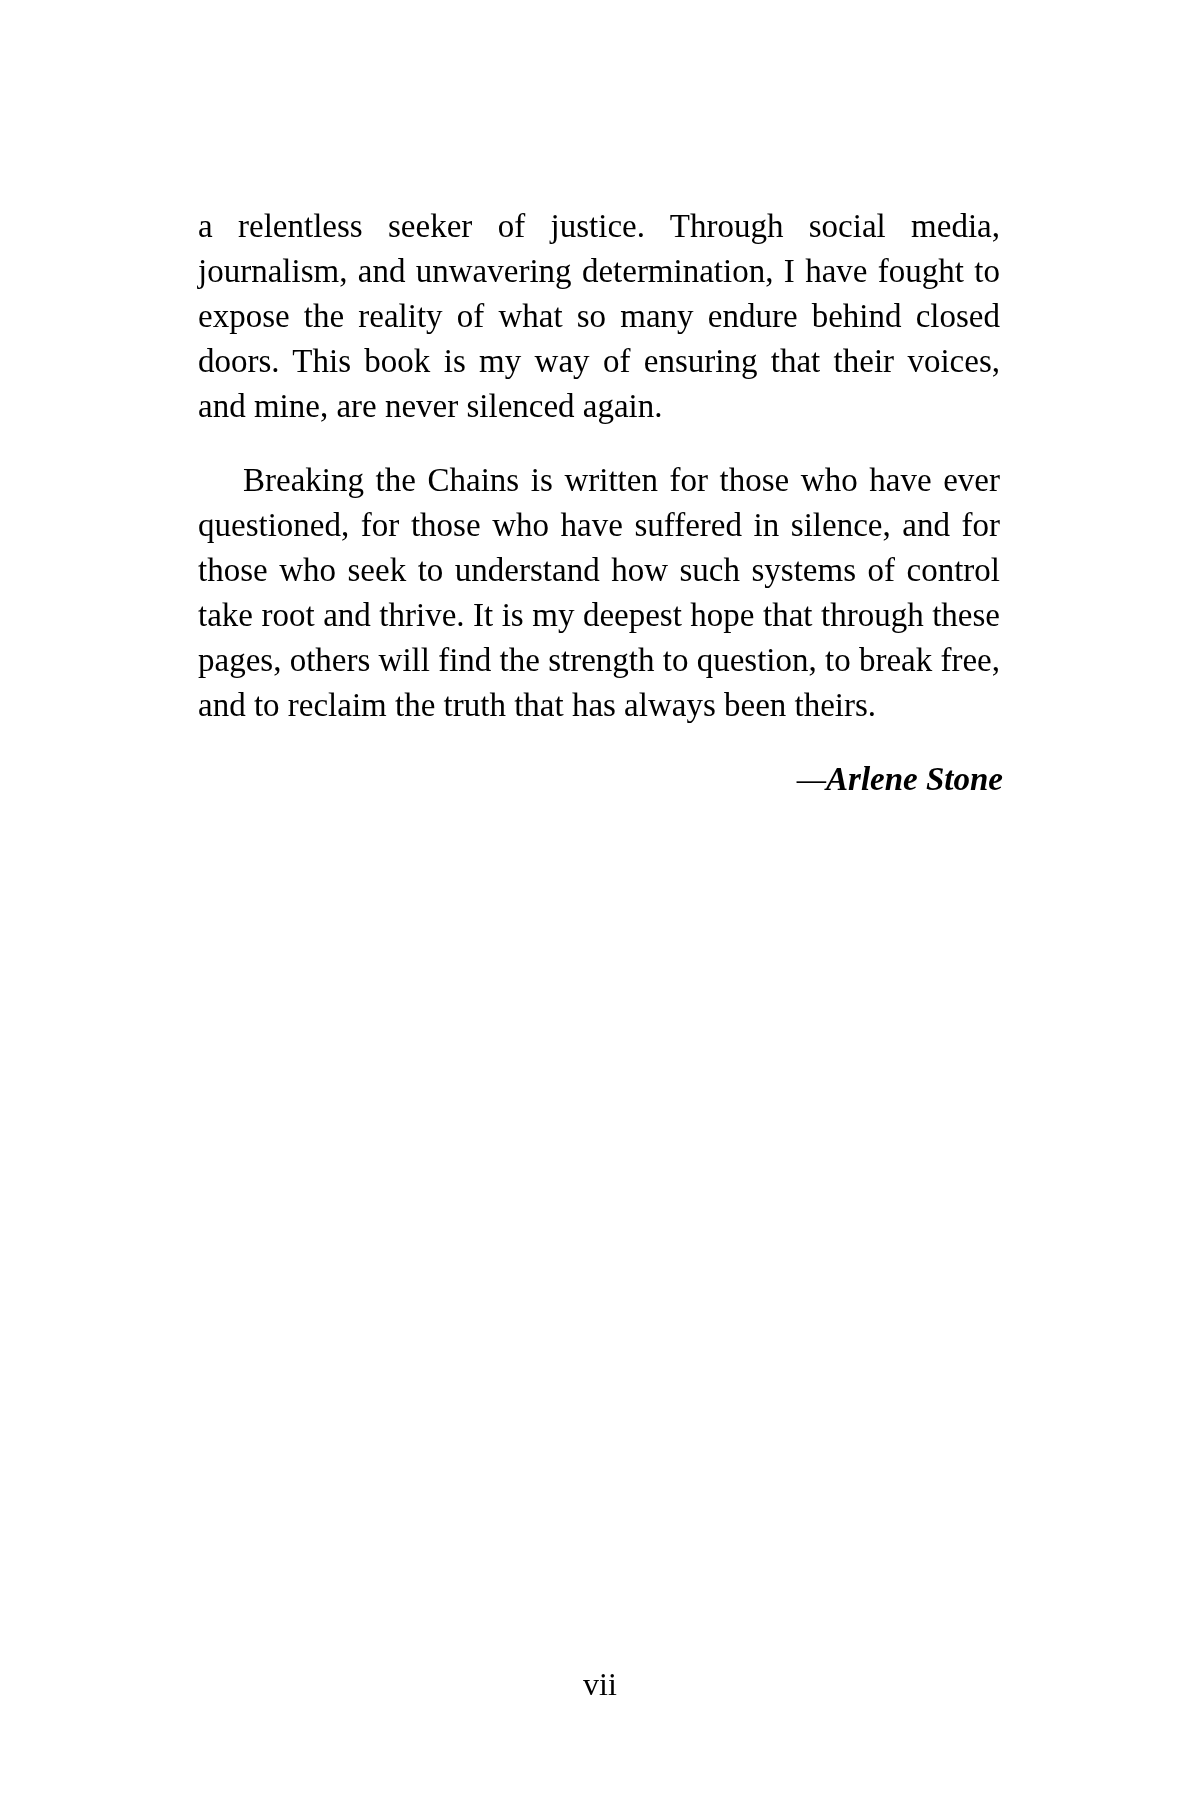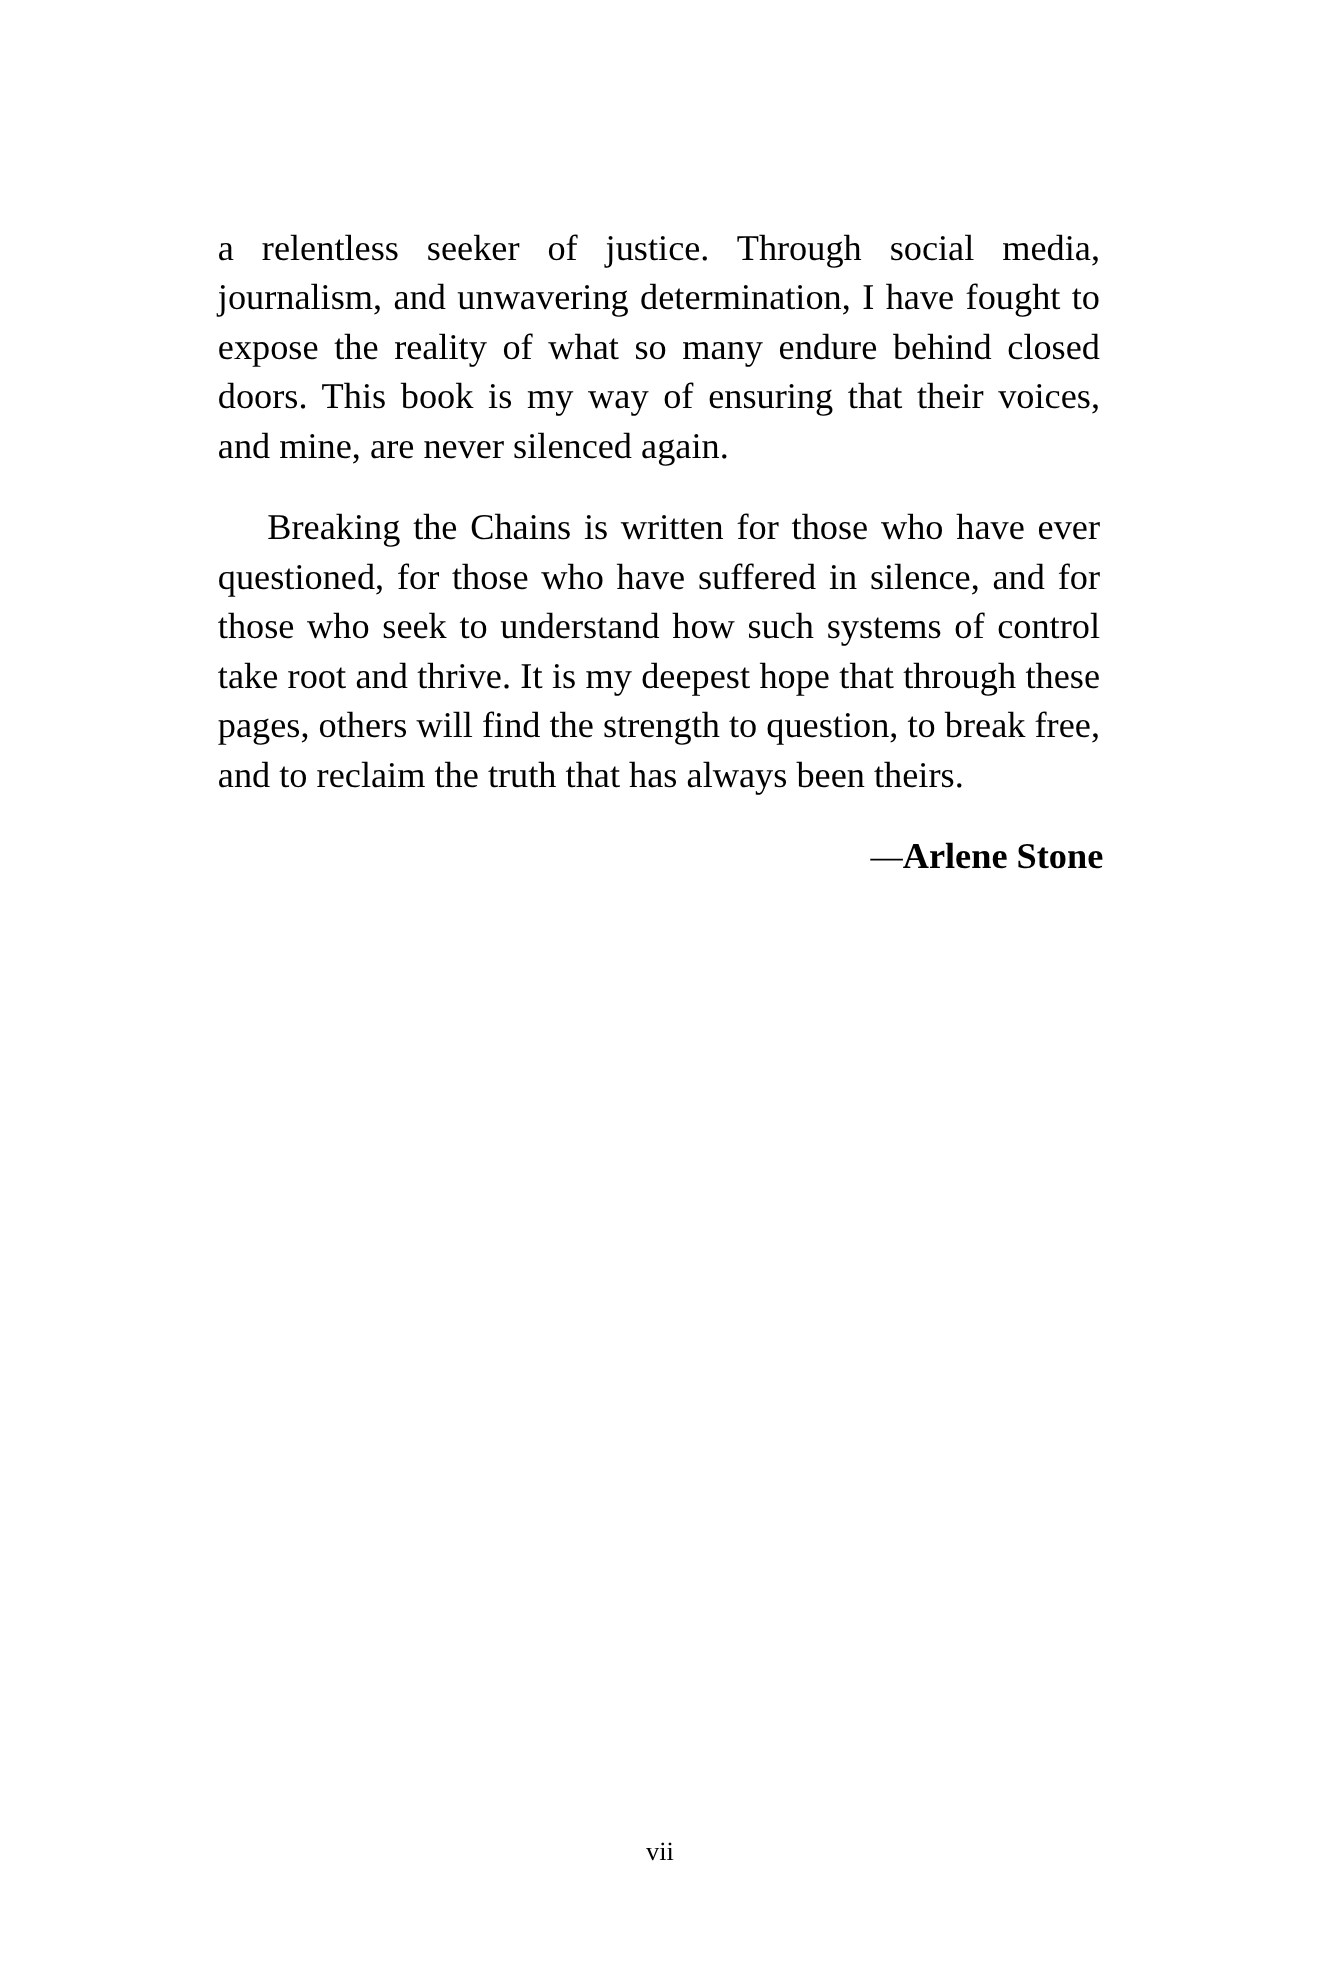--- a/index.html
+++ b/index.html
@@ -42,29 +42,30 @@
     margin: 0;
     text-align: right;
     font-size: 33px;
     line-height: 45px;
   }
   .sig-dash {
     font-style: italic;
     font-weight: normal;
   }
   .sig-name {
+    font-style: italic;
     font-weight: bold;
   }
   .folio {
     position: absolute;
     left: 0;
     top: 1670px;
     width: 1200px;
     text-align: center;
-    font-size: 24px;
+    font-size: 32px;
     line-height: 28px;
   }
 </style>
 </head>
 <body>
 
 <div class="page">
 
   <main class="text-block">
 

